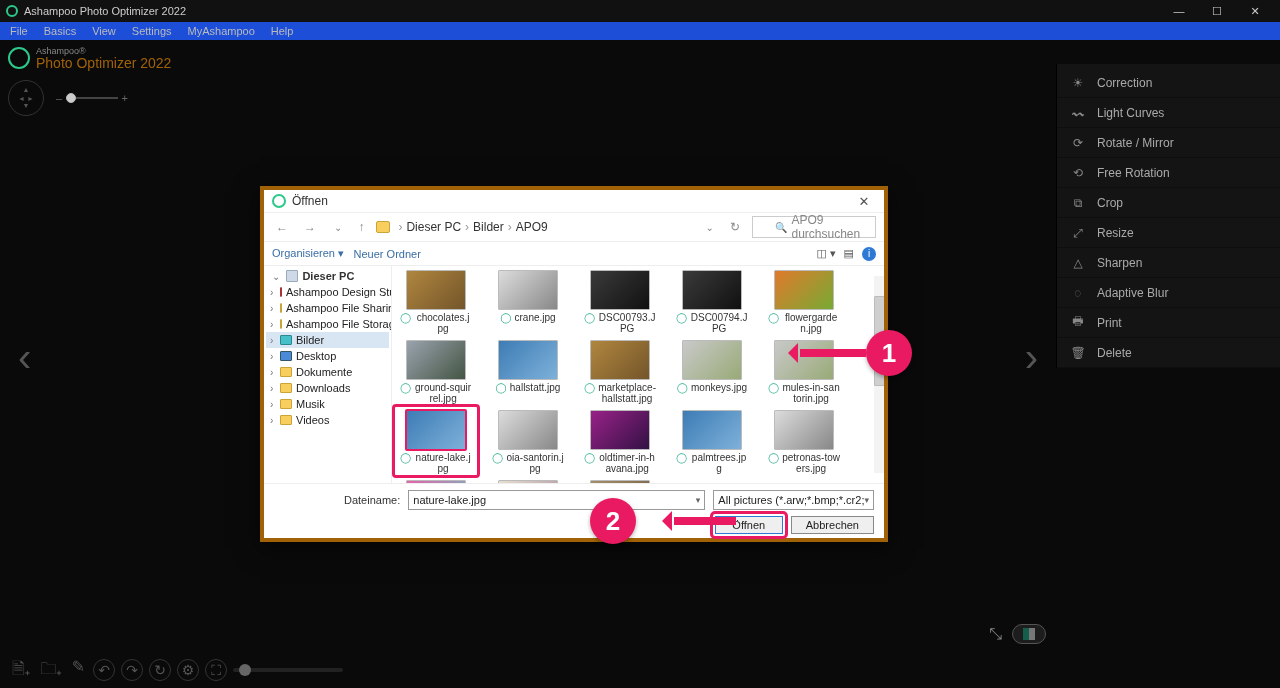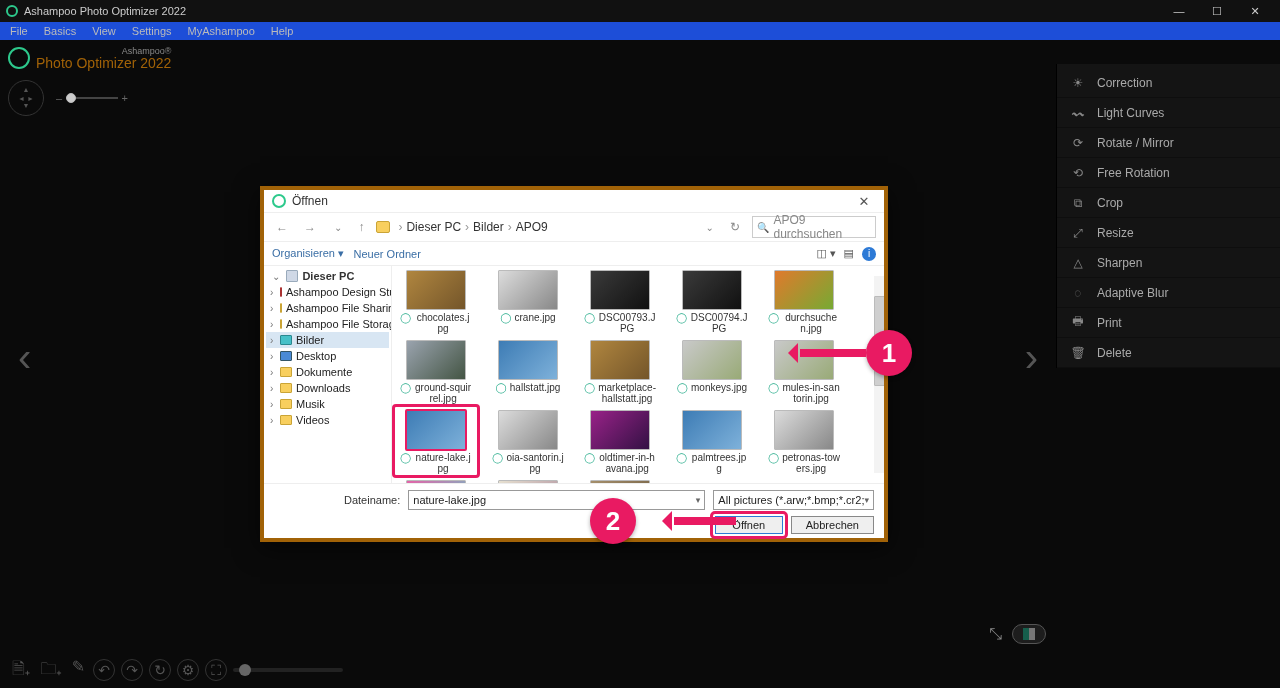--- a/index.html
+++ b/index.html
@@ -52,21 +52,21 @@
     padding: 0 8px;
     background: #0a0a0a;
   }
   .logo-ring {
     width: 22px; height: 22px;
     border: 2px solid #2dc98c;
     border-radius: 50%;
     margin-right: 6px;
   }
   .logo-txt { line-height: 1.0; }
-  .logo-txt .t1 { font-size: 9px; color: #888; text-align: right; }
+  .logo-txt .t1 { font-size: 9px; color: #888; }
   .logo-txt .t2 { font-size: 14px; color: #a16207; font-weight: 300; }
 
   
   .joyrow {
     position: absolute;
     left: 8px; top: 80px;
     display: flex;
     align-items: center;
     gap: 12px;
   }
@@ -178,21 +178,21 @@
     display:flex;
     align-items:center;
     padding: 0 8px;
     gap:8px;
     font-size:12px;
   }
   .dlg-nav .navbtn { color:#888; padding:0 4px;}
   .dlg-nav .path { display:flex; align-items:center; gap:2px; color:#333;}
   .dlg-nav .folder-ico { width:14px;height:12px;background:#f8cf5e;border:1px solid #caa436;border-radius:2px;margin-right:4px;}
   .dlg-nav .sep{color:#999; padding:0 2px;}
-  .dlg-nav .search { border:1px solid #ccc; height:22px; width:124px; display:flex; align-items:center; padding:0 4px; color:#888; gap:4px;}
+  .dlg-nav .search { border:1px solid #ccc; height:22px; width:124px; display:flex; align-items:center; padding:0 22px; color:#888; gap:4px;}
   .dlg-nav .search::before{content:"🔍"; font-size:10px; color:#888;}
   .dlg-nav .breadcrumb-drop { color:#888; font-size:10px; margin-left:2px;}
 
   .dlg-toolbar {
     height:24px;
     border-bottom:1px solid #eee;
     display:flex;
     align-items:center;
     padding: 0 8px;
     gap: 10px;
@@ -546,21 +546,21 @@
             <div class="thumb t3"></div>
     <div class="fname">
               <span class="chk">◯</span>
               <span class="lbl">DSC00794.JPG</span>
             </div>
           </div>
           <div class="thumb-cell">
             <div class="thumb t4"></div>
     <div class="fname">
               <span class="chk">◯</span>
-              <span class="lbl">durchsuchen.jpg</span>
+              <span class="lbl">flowergarden.jpg</span>
             </div>
           </div>
           <div class="thumb-cell">
             <div class="thumb t5"></div>
     <div class="fname">
               <span class="chk">◯</span>
               <span class="lbl">ground-squirrel.jpg</span>
             </div>
           </div>
           <div class="thumb-cell">

